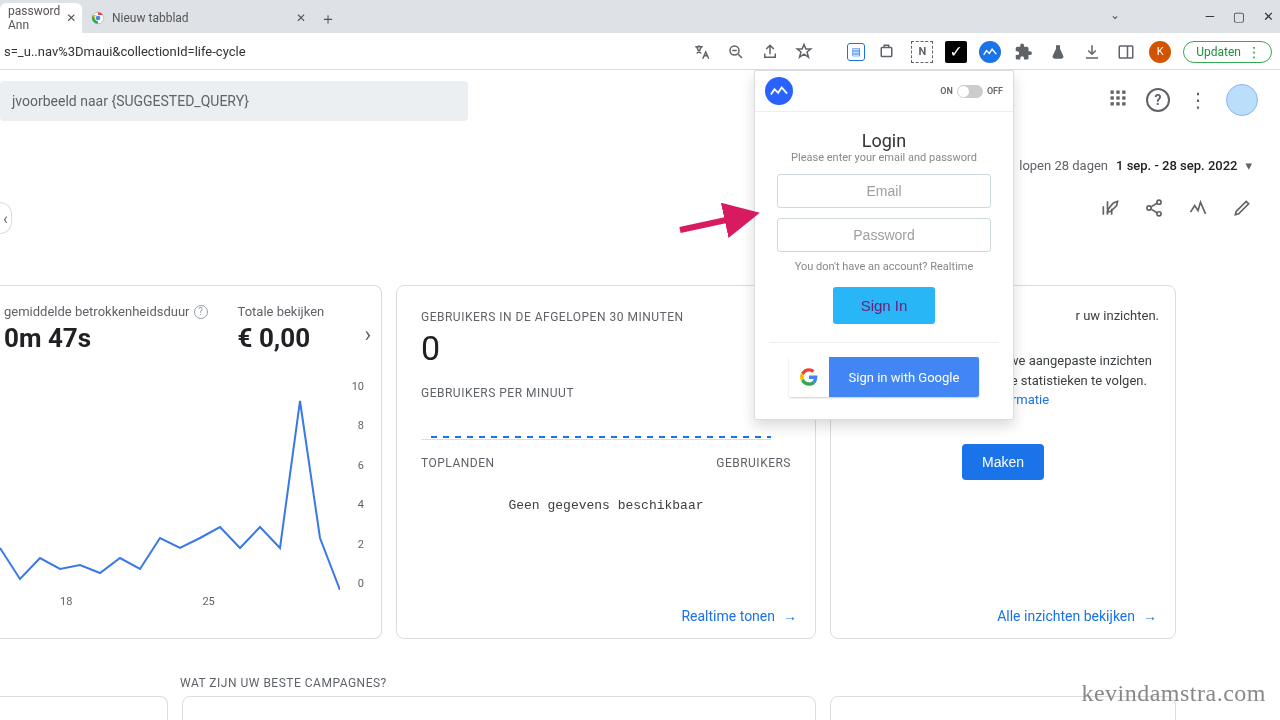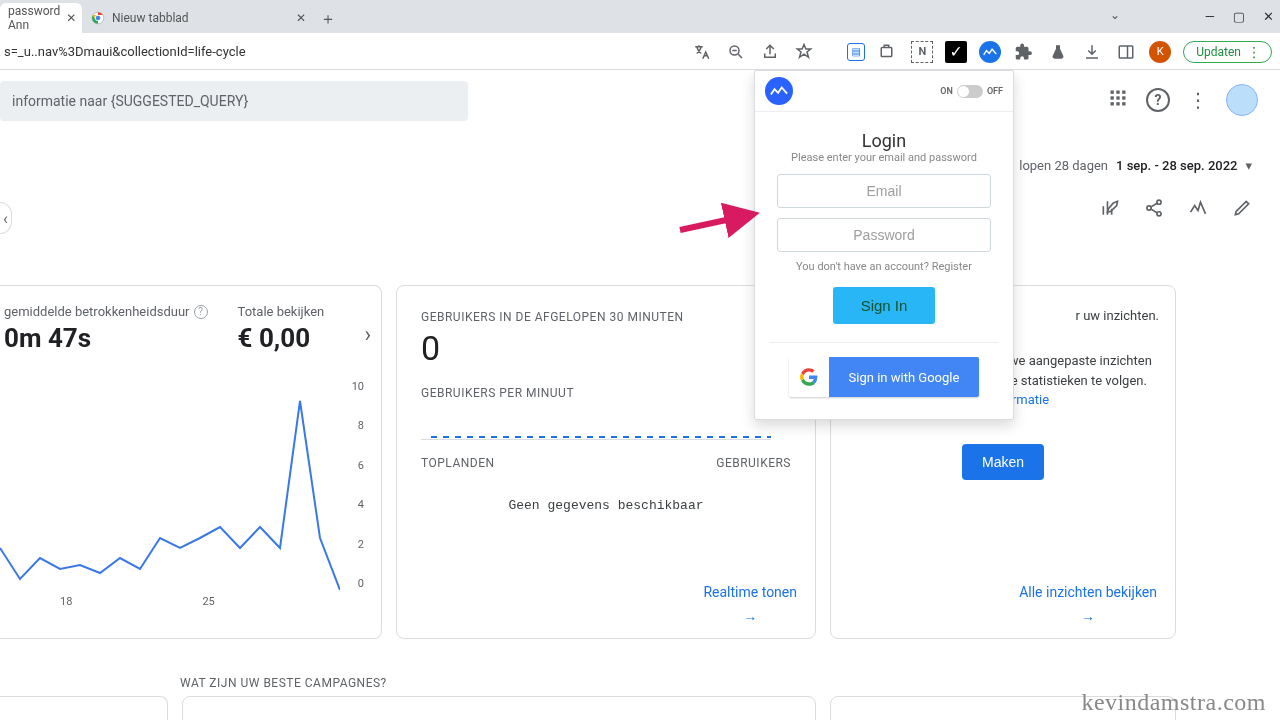--- a/index.html
+++ b/index.html
@@ -64,51 +64,51 @@
   
   .c2-pad { padding: 24px; }
   .c2-label { font-size: 12px; letter-spacing: .5px; color: #5f6368; }
   .c2-big { font-size: 34px; color: #202124; margin-top: 4px; }
   .c2-sub { font-size: 12px; letter-spacing: .5px; color: #5f6368; margin-top: 18px; }
   .mini-spark { margin-top: 10px; width: 350px; height: 30px; border-bottom: 1px solid #dadce0; position: relative; }
   .mini-spark svg { position: absolute; left: 10px; bottom: 0; }
   .table-hdr { display: flex; justify-content: space-between; margin-top: 16px; font-size: 12px; letter-spacing: .5px; color: #5f6368; }
   .nodata { text-align: center; font-size: 13px; color: #3c4043; margin-top: 28px; font-family: Liberation Mono, monospace; }
 
-  .card-footer { position: absolute; bottom: 14px; right: 18px; display: flex; align-items: center; gap: 8px; color: #1a73e8; font-size: 14px; cursor: pointer; flex-direction: column; }
+  .card-footer { position: absolute; bottom: 14px; right: 18px; display: flex; align-items: center; gap: 8px; color: #1a73e8; font-size: 14px; cursor: pointer; }
   .arrow-r { color: #1a73e8; }
 
   
   .c3-body { padding: 22px 16px; font-size: 13px; color: #3c4043; text-align: center; }
   .c3-body p { margin-top: 28px; line-height: 1.5; }
   .c3-body a { color: #1a73e8; text-decoration: none; }
   .c3-body .mk-btn { margin-top: 34px; background: #1a73e8; color: #fff; border: none; border-radius: 4px; padding: 10px 20px; font-size: 14px; cursor: pointer; }
 
   .bottom-label { position: absolute; left: 180px; top: 606px; font-size: 12px; letter-spacing: .5px; color: #5f6368; }
   .bottom-cards { position: absolute; left: 0; top: 626px; display: flex; gap: 14px; }
   .bottom-cards .bcard { height: 40px; border: 1px solid #dadce0; border-radius: 8px; }
   .bottom-cards .bcard:nth-child(1){ width:168px; border-left:none; border-radius:0 8px 8px 0;}
   .bottom-cards .bcard:nth-child(2){ width:634px;}
   .bottom-cards .bcard:nth-child(3){ width:346px;}
 
-  .watermark { position: absolute; right: 14px; bottom: 4px; font-size: 24px; color: #888; font-family: Georgia, serif; letter-spacing: .5px; }
+  .watermark { position: absolute; right: 14px; bottom: 13px; font-size: 24px; color: #888; font-family: Georgia, serif; letter-spacing: .5px; }
 
   
   .popup { position: absolute; left: 754px; top: 0; width: 260px; background: #fff; border: 1px solid #dadce0; border-radius: 2px; box-shadow: 0 6px 14px rgba(0,0,0,.15); z-index: 50; padding-bottom: 22px; }
   .popup-hdr { display: flex; justify-content: space-between; padding: 6px 10px; border-bottom: 1px solid #eceff1; }
   .popup-logo { width: 28px; height: 28px; border-radius: 50%; background: #2962ff; display: flex; align-items: center; justify-content: center; }
   .toggle-wrap { display: flex; align-items: center; gap: 4px; font-size: 9px; font-weight: 600; color: #666; }
   .toggle { width: 26px; height: 13px; border-radius: 8px; background: #ccc; position: relative; }
   .toggle::after { content:""; position:absolute; left:1px; top:1px; width:11px; height:11px; background:#fff; border-radius:50%; }
   .popup h3 { text-align: center; font-weight: 400; font-size: 18px; color: #333; margin-top: 18px; }
   .popup .hint { text-align: center; font-size: 11px; color: #888; }
   .popup input { display: block; width: 214px; margin: 10px auto 0; padding: 8px 10px; font-size: 14px; border: 1px solid #cfd8dc; border-radius: 3px; color: #333; text-align: center; }
   .popup input::placeholder { color: #9e9e9e; }
   .popup .reg { text-align: center; font-size: 11px; color: #888; margin-top: 8px; }
-  .popup .signin { display: block; margin: 14px auto 0; background: #29b6f6; color: #14532d; border: none; border-radius: 3px; padding: 10px 28px; font-size: 15px; cursor: pointer; }
+  .popup .signin { display: block; margin: 14px auto 0; background: #29b6f6; color: #701a75; border: none; border-radius: 3px; padding: 10px 28px; font-size: 15px; cursor: pointer; }
   .popup hr { border: none; border-top: 1px solid #eceff1; margin: 18px 14px 0; }
   .popup .gbtn { display: flex; margin: 14px auto 0; width: 190px; height: 40px; border-radius: 2px; overflow: hidden; cursor: pointer; box-shadow: 0 1px 2px rgba(0,0,0,.2); }
   .popup .gbtn .gic { width: 40px; background: #fff; display: flex; align-items: center; justify-content: center; }
   .popup .gbtn .gtx { flex: 1; background: #4285f4; color: #fff; font-size: 13px; display: flex; align-items: center; justify-content: center; }
 
   
   .red-arrow { position: absolute; left: 676px; top: 132px; z-index: 60; }
 
   .qmark { width:14px; height:14px; border:1px solid #9aa0a6; color:#9aa0a6; border-radius:50%; font-size:10px; display:inline-flex; align-items:center; justify-content:center; }
 </style>
@@ -208,21 +208,21 @@
       <span>Updaten</span>
       <span class="kebab">⋮</span>
     </span>
   </div>
 </div>
 
 <div class="page">
 
   <div class="topbar">
     <div class="search-pill">
-      <span>informatie naar {SUGGESTED_QUERY}</span>
+      <span>jvoorbeeld naar {SUGGESTED_QUERY}</span>
     </div>
     <div class="page-icons">
       <span class="apps-grid">
         <svg width="20" height="20" viewBox="0 0 24 24" fill="#5f6368">
             <rect x="3" y="3" width="4" height="4"></rect>
             <rect x="10" y="3" width="4" height="4"></rect>
             <rect x="17" y="3" width="4" height="4"></rect>
             <rect x="3" y="10" width="4" height="4"></rect>
             <rect x="10" y="10" width="4" height="4"></rect>
             <rect x="17" y="10" width="4" height="4"></rect>
@@ -355,21 +355,21 @@
       <span class="toggle-wrap">
         <span>ON</span>
         <span class="toggle"></span>
         <span>OFF</span>
       </span>
     </div>
     <h3>Login</h3>
     <div class="hint">Please enter your email and password</div>
     <input type="text" placeholder="Email" style="">
     <input type="password" placeholder="Password" style="">
-    <div class="reg">You don't have an account? Register</div>
+    <div class="reg">You don't have an account? Realtime</div>
     <button class="signin">Sign In</button>
     <hr>
     <div class="gbtn">
       <span class="gic">
         <svg width="18" height="18" viewBox="0 0 48 48">
             <path fill="#EA4335" d="M24 9.5c3.3 0 6.2 1.1 8.5 3.3l6.3-6.3C34.9 2.6 29.8.5 24 .5 14.8.5 6.9 5.8 3 13.5l7.4 5.7C12.2 13.3 17.6 9.5 24 9.5z"></path>
             <path fill="#4285F4" d="M46.5 24.5c0-1.6-.1-3.1-.4-4.5H24v9h12.7c-.6 3-2.3 5.5-4.8 7.2l7.3 5.7c4.3-4 6.8-9.9 6.8-17.4z"></path>
             <path fill="#FBBC05" d="M10.4 28.8c-.5-1.5-.8-3.1-.8-4.8s.3-3.3.8-4.8L3 13.5C1.1 17 0 20.9 0 24s1.1 7 3 10.5l7.4-5.7z"></path>
             <path fill="#34A853" d="M24 47.5c6.5 0 11.9-2.1 15.9-5.8l-7.3-5.7c-2.1 1.4-4.8 2.3-8.6 2.3-6.4 0-11.8-3.8-13.6-9.5L3 34.5C6.9 42.2 14.8 47.5 24 47.5z"></path>
           </svg>

